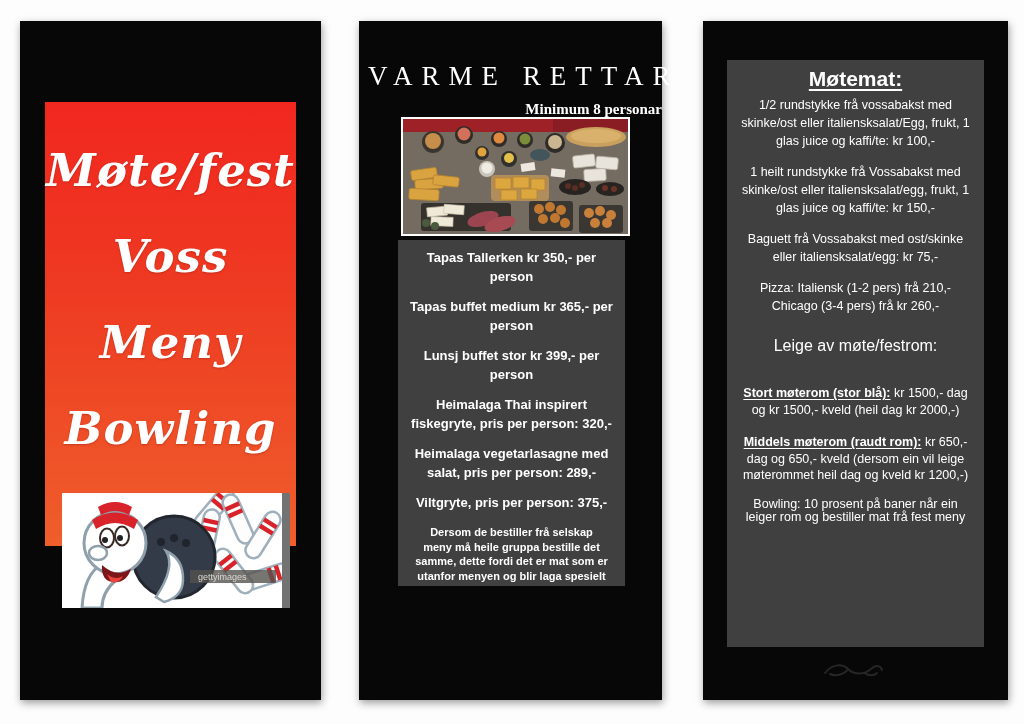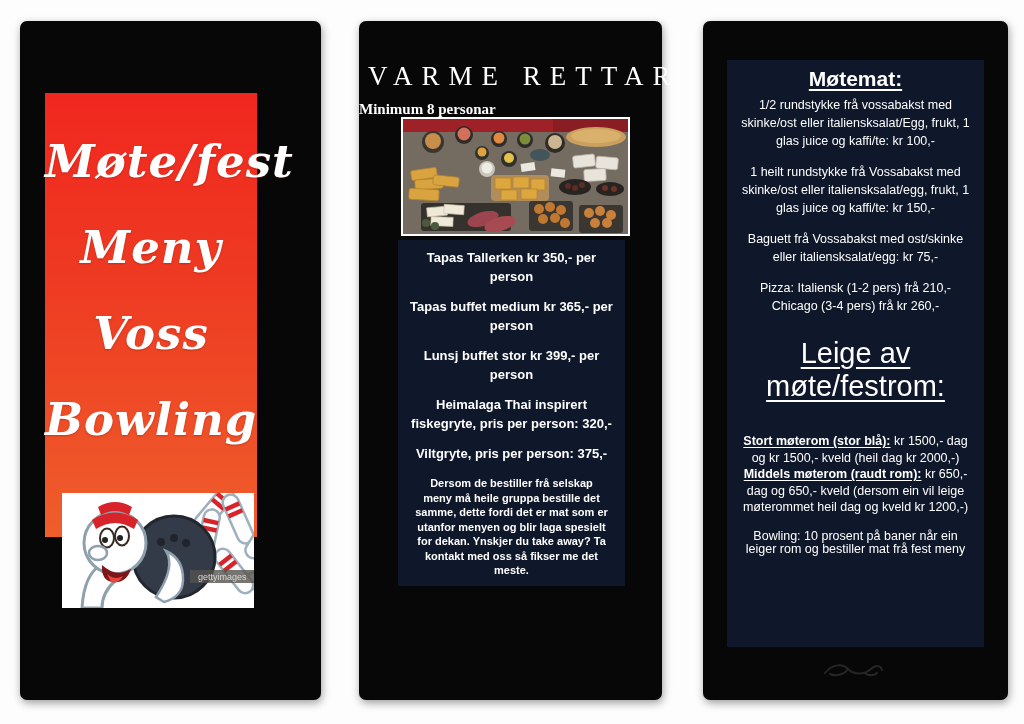--- a/index.html
+++ b/index.html
@@ -5,94 +5,93 @@
   html,body{margin:0;padding:0;}
   body{
     width:1024px;height:724px;position:relative;
     background:#fdfdfd;
     font-family:"Liberation Sans", sans-serif;
     overflow:hidden;
   }
   .panel{
     position:absolute;top:21px;height:679px;background:#070707;
     box-shadow:1px 3px 8px rgba(0,0,0,0.38);
-    border-radius:7px;
   }
   #panel1{left:20px;width:301px;}
   #panel2{left:359px;width:303px;}
   #panel3{left:703px;width:305px;}
 
   
   .cover-red{
-    position:absolute;left:25px;top:72px;width:212px;height:444px;
+    position:absolute;left:25px;top:81px;width:251px;height:444px;
     background:linear-gradient(180deg,#f1271f 0%,#ee3a22 42%,#ef5e2b 100%);
     padding-top:26px;box-sizing:border-box;
   }
   .script-line{
     font-family:"DejaVu Serif", serif;
     font-style:italic;font-weight:bold;
     color:#ffffff;font-size:45px;line-height:86px;
     text-align:center;letter-spacing:1px;
     text-shadow:0 1px 2px rgba(120,20,10,0.35);
     white-space:nowrap;
   }
   .cartoon-wrap{
-    position:absolute;left:42px;top:472px;width:192px;height:115px;
-    background:#e5e5e5;overflow:hidden;
+    position:absolute;left:42px;top:472px;width:228px;height:115px;
+    background:#737373;overflow:hidden;
   }
 
   
   .p2-title{
     margin-top:40px;text-align:center;color:#fff;
     font-family:"Liberation Serif", serif;
     font-size:27px;letter-spacing:9px;font-weight:400;
     white-space:nowrap;text-indent:9px;
   }
   .p2-subtitle{
-    margin-top:9px;text-align:left;color:#fff;
+    margin-top:9px;text-align:right;color:#fff;
     font-family:"Liberation Serif", serif;font-size:15px;font-weight:700;
   }
   .photo-wrap{
     position:absolute;left:42px;top:96px;width:229px;height:119px;
     background:#fff;padding:2px;box-sizing:border-box;
   }
   .menu-red{
-    position:absolute;background:#0f172a;color:#fff;text-align:center;
+    position:absolute;background:#404040;color:#fff;text-align:center;
     box-sizing:border-box;overflow:hidden;
   }
   #p2-red{left:39px;top:219px;width:227px;height:346px;padding:8px 5px 0;}
   .p2-item{font-weight:bold;font-size:13px;line-height:19px;margin:0 6px 11px;}
   .p2-footer{font-weight:bold;font-size:11px;line-height:14.5px;margin:13px 12px 0;text-align:center;}
 
   
   #p3-red{left:24px;top:39px;width:257px;height:587px;padding:7px 8px 0;}
   .p3-h1{
     font-size:21px;font-weight:bold;text-decoration:underline;
     text-underline-offset:3px;margin:0 0 5px;
   }
   .p3-item{font-size:12.5px;line-height:18px;margin:0 1px 13px;}
   .p3-h2{
-    font-size:29px;font-weight:400;text-decoration:underline;
+    font-size:16px;font-weight:400;
     text-underline-offset:4px;margin:22px 2px 30px;
   }
-  .room{font-size:12.5px;line-height:16.5px;margin:0 1px 0;}
+  .room{font-size:12.5px;line-height:16.5px;margin:16px 1px 0;}
   .room.gap-after{margin-bottom:14px;}
   .room.gap-before{margin-top:14px;margin-bottom:14px;}
   .room-name{font-weight:bold;text-decoration:underline;text-underline-offset:2px;}
   .p3-note{font-size:12.5px;line-height:13px;margin:14px 6px 0;}
   .swirl-wrap{position:absolute;left:118px;top:638px;width:64px;height:22px;}
 </style>
 </head>
 <body>
 
 <div class="panel" id="panel1">
   <div class="cover-red">
     <div class="script-line">Møte/fest</div>
+    <div class="script-line">Voss</div>
     <div class="script-line">Meny</div>
-    <div class="script-line">Voss</div>
     <div class="script-line">Bowling</div>
   </div>
   <div class="cartoon-wrap">
     <svg width="220" height="115" viewBox="0 0 220 115">
       <defs>
         <g id="pin">
           <rect x="-8" y="-26" width="16" height="52" rx="8" fill="#fdfdfd" stroke="#9fb0bd" stroke-width="2.5"></rect>
           <rect x="-7.5" y="-16" width="15" height="4.5" fill="#d8232a"></rect>
           <rect x="-7.5" y="-8.5" width="15" height="4.5" fill="#d8232a"></rect>
         </g>
@@ -222,20 +221,21 @@
       <rect x="118" y="44" width="14" height="8" fill="#ece8df" transform="rotate(-8 125 48)"></rect>
       <rect x="148" y="50" width="14" height="8" fill="#ece8df" transform="rotate(6 155 54)"></rect>
     </svg>
   </div>
 
   <div class="menu-red" id="p2-red">
     <p class="p2-item">Tapas Tallerken kr 350,- per person</p>
     <p class="p2-item">Tapas buffet medium kr 365,- per person</p>
     <p class="p2-item">Lunsj buffet stor kr 399,- per person</p>
     <p class="p2-item">Heimalaga Thai inspirert fiskegryte, pris per person: 320,-</p>
+    <p class="p2-item">Heimalaga vegetarlasagne med salat, pris per person: 289,-</p>
     <p class="p2-item">Viltgryte, pris per person: 375,-</p>
     <p class="p2-footer">Dersom de bestiller frå selskap meny må heile gruppa bestille det samme, dette fordi det er mat som er utanfor menyen og blir laga spesielt for dekan. Ynskjer du take away? Ta kontakt med oss så fikser me det meste.</p>
   </div>
 </div>
 
 <div class="panel" id="panel3">
   <div class="menu-red" id="p3-red">
     <h2 class="p3-h1">Møtemat:</h2>
     <p class="p3-item">1/2 rundstykke frå vossabakst med skinke/ost eller italiensksalat/Egg, frukt, 1 glas juice og kaffi/te: kr 100,-</p>
     <p class="p3-item">1 heilt rundstykke frå Vossabakst med skinke/ost eller italiensksalat/egg, frukt, 1 glas juice og kaffi/te: kr 150,-</p>

